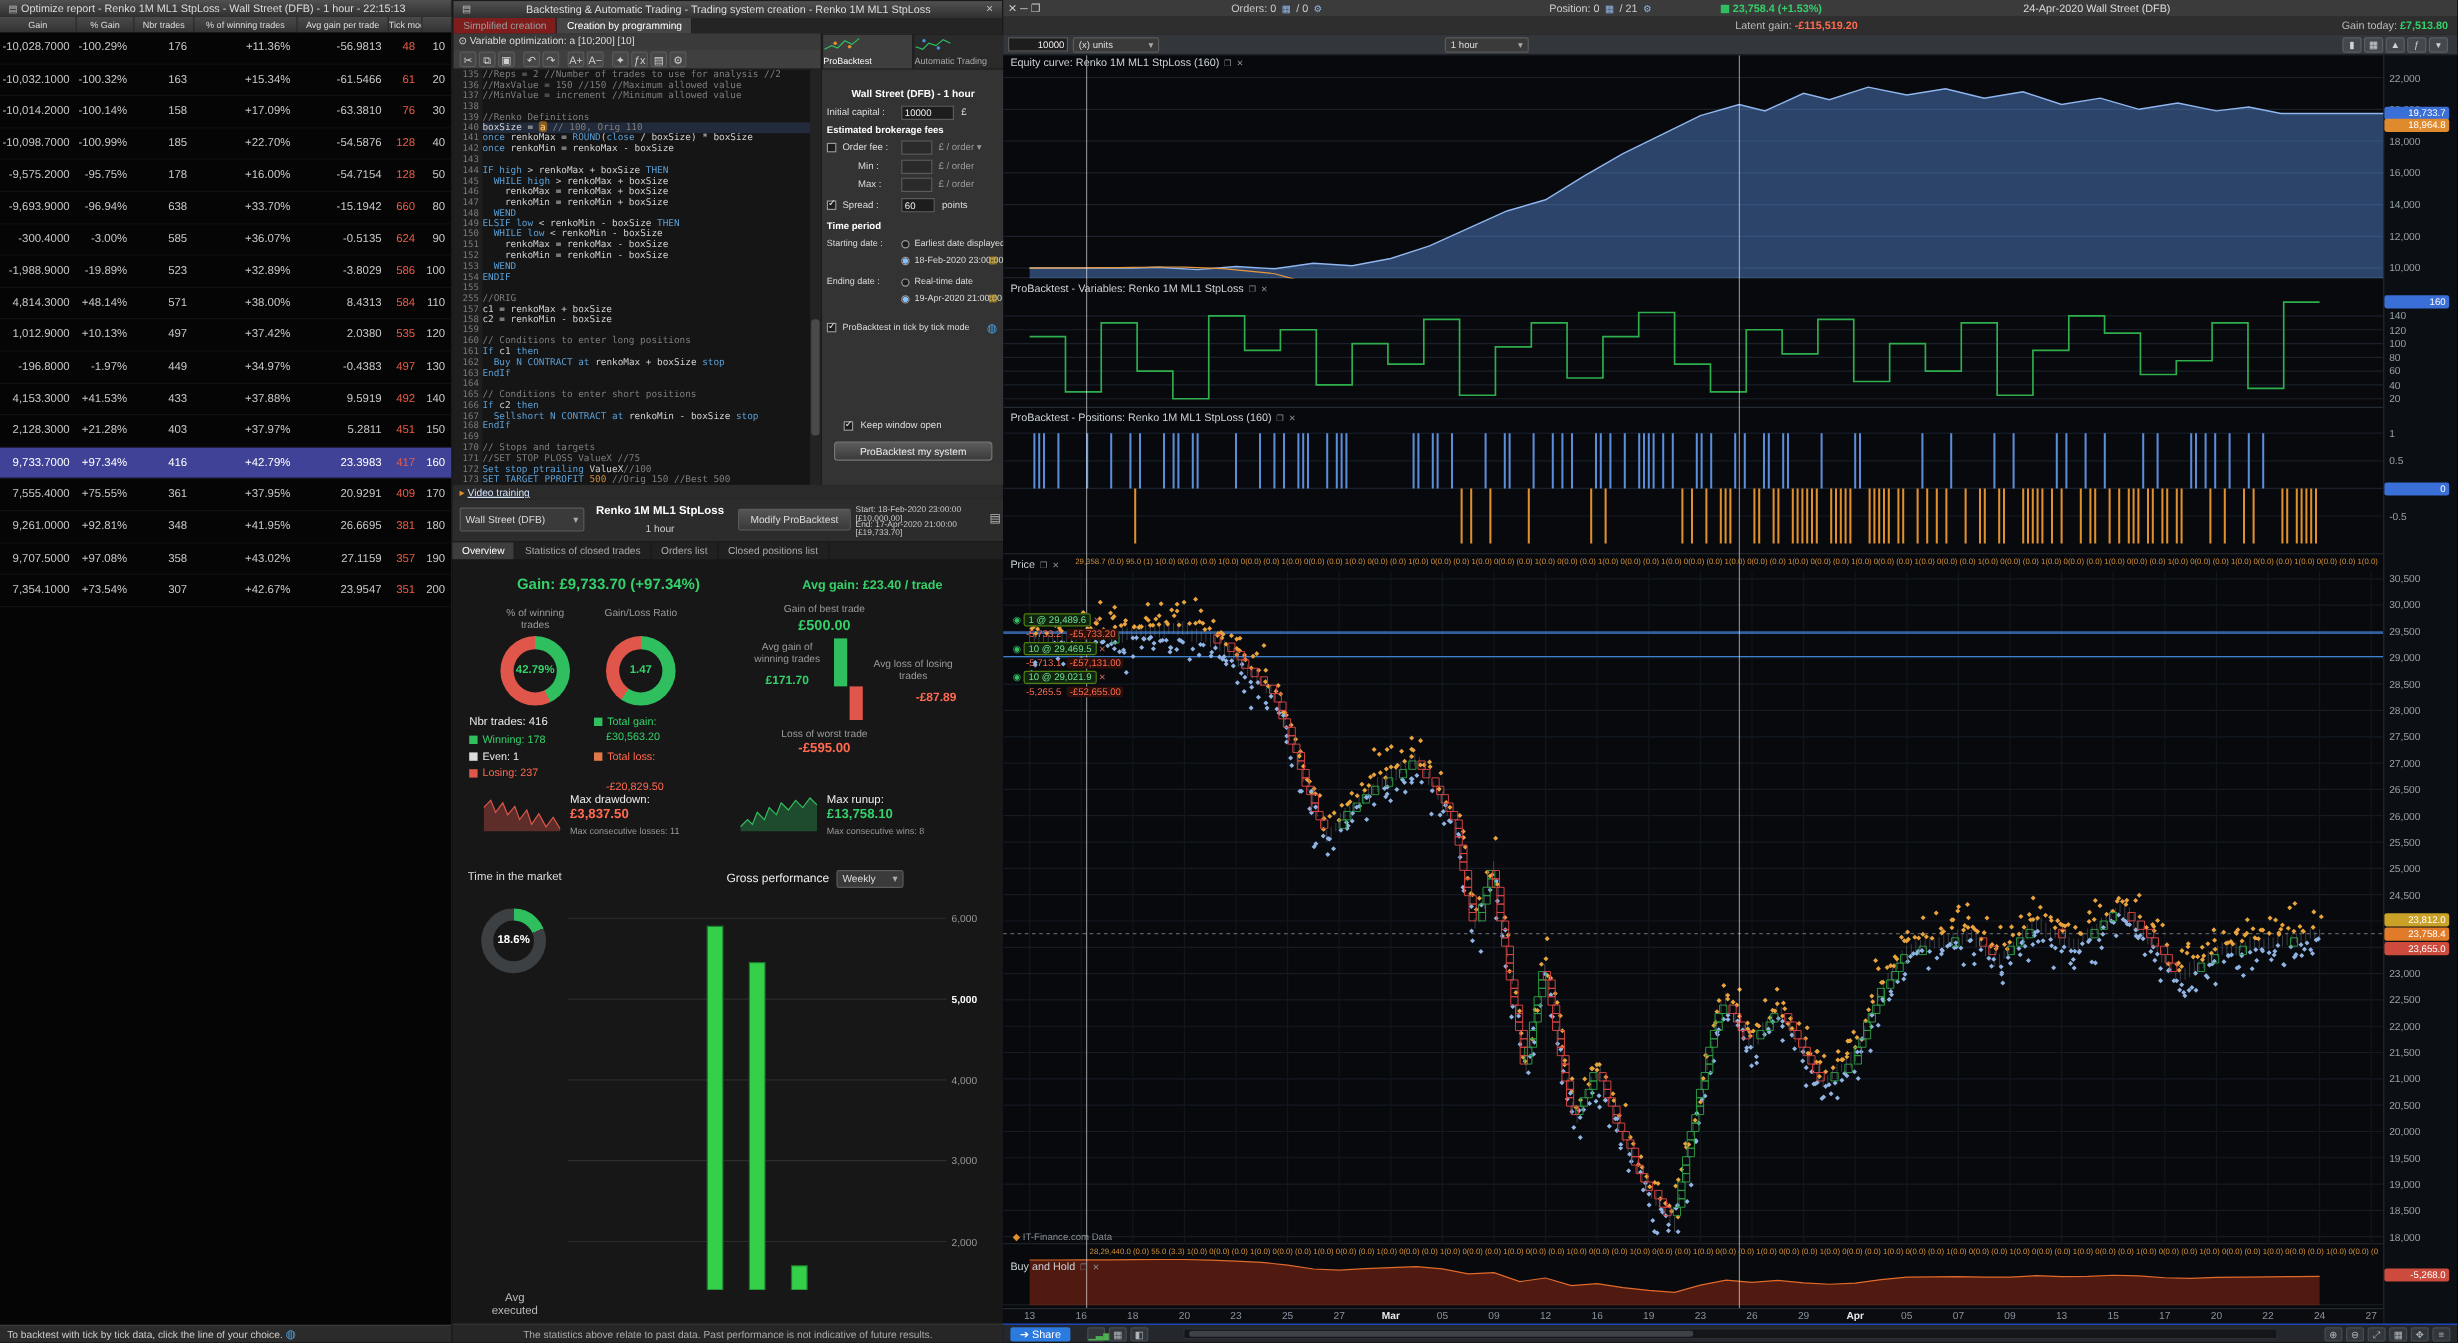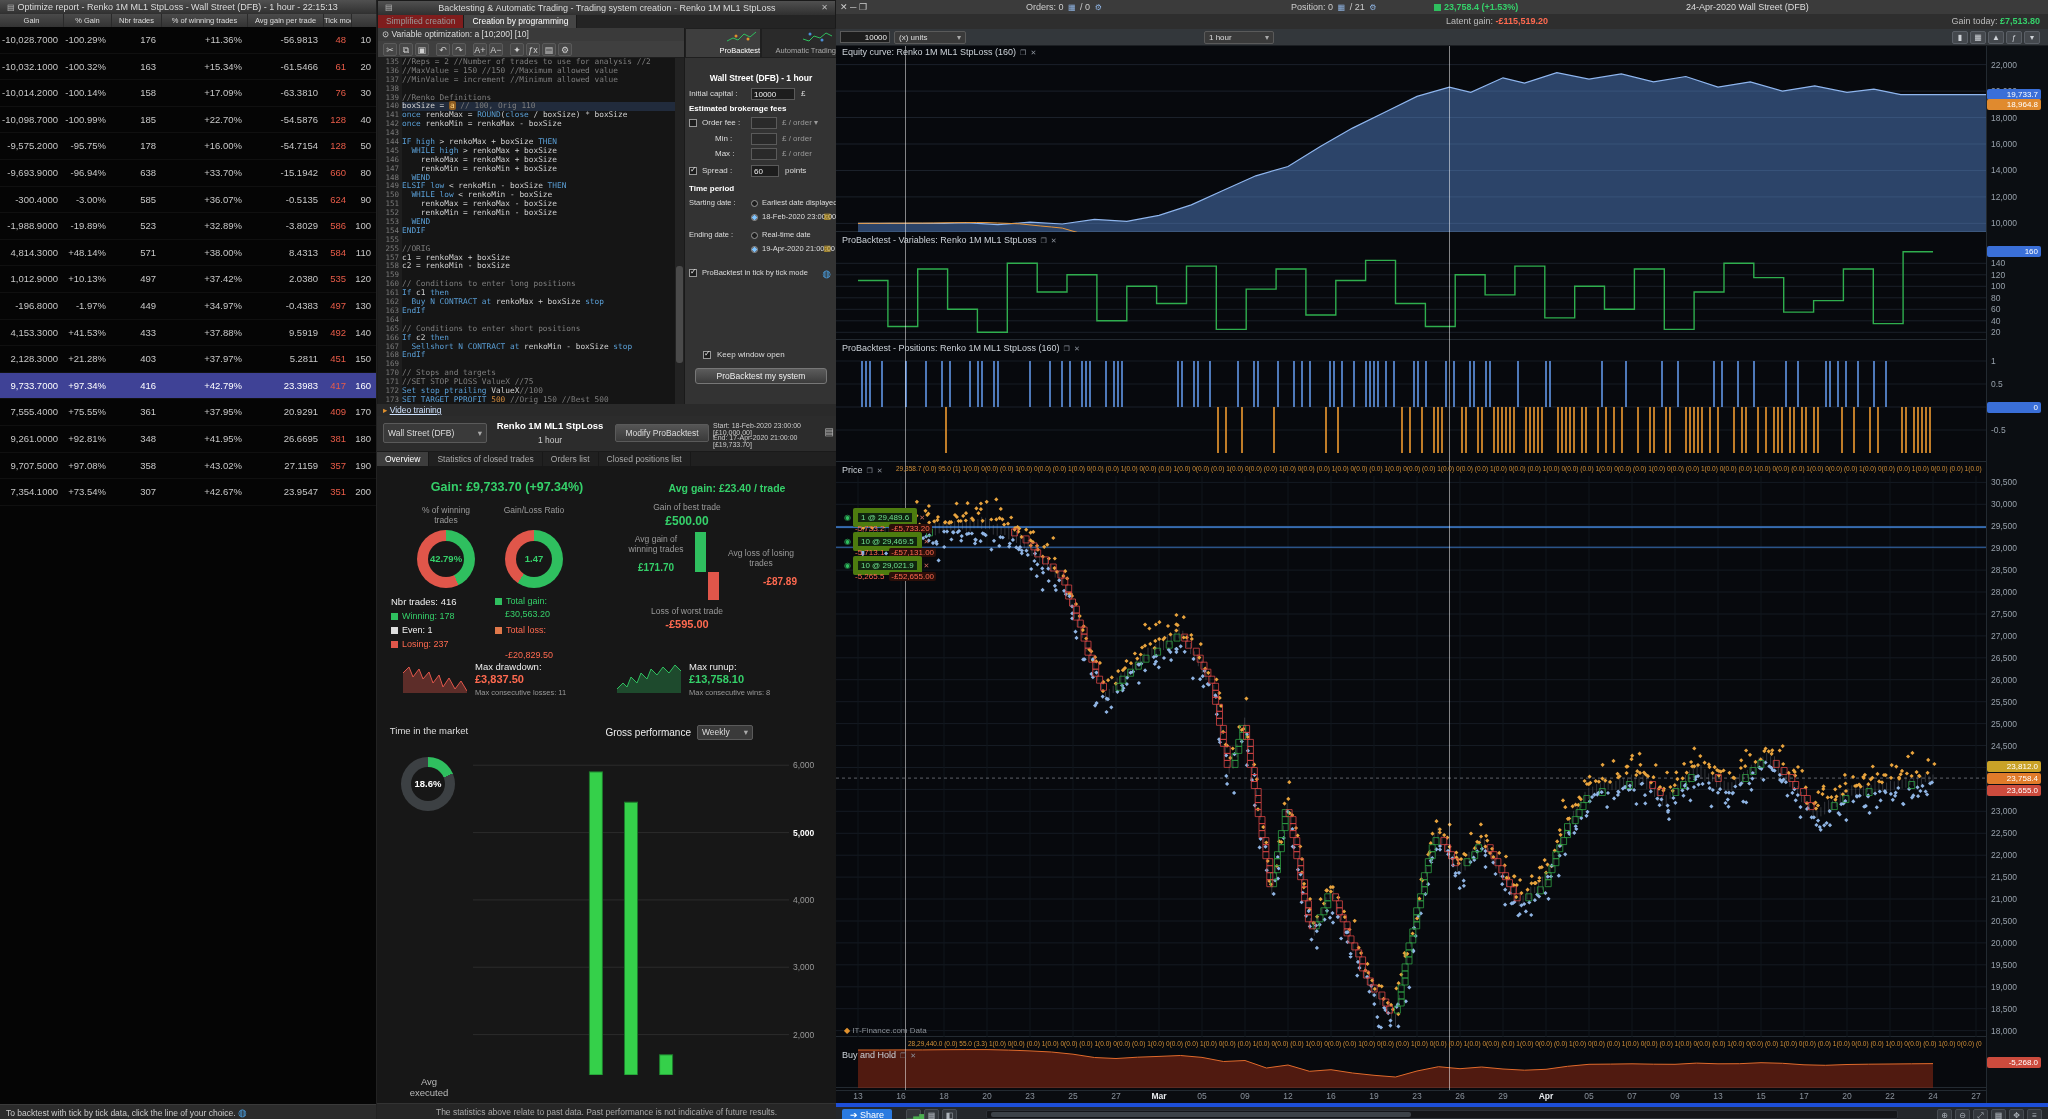--- a/index.html
+++ b/index.html
@@ -35,21 +35,21 @@
 .gl{height:8.9px;line-height:8.9px}
 #code-lines{flex:1;font:7.8px "DejaVu Sans Mono",monospace;color:#d0d0d0;white-space:pre;overflow:hidden}
 .cl{height:8.9px;line-height:8.9px}
 .cl.hl{background:rgba(70,110,180,.25)}
 .kw{color:#5a9fd6}.com{color:#7d7d7d}.num{color:#d08a3e}
 .vopt{background:#8a5a20;color:#ffd27f;border-radius:2px;padding:0 1px}
 #code-scrollbar{width:9px;background:#232323;position:relative}
 #code-thumb{position:absolute;left:1px;width:7px;top:60%;height:28%;background:#4a4a4a;border-radius:3px}
 #bt-form{position:absolute;left:306px;top:27px;width:153px;height:377px;background:#333;border-left:1px solid #1a1a1a;font-size:8px;color:#ddd}
 .bt-tabs{position:absolute;top:0;left:0;right:0;height:30px;display:flex}
-.bt-tab{flex:1;border:1px solid #1f1f1f;background:#2a2a2a;color:#aaa;font-size:7.5px;text-align:right;padding-top:1px}
+.bt-tab{flex:1;border:1px solid #1f1f1f;background:#2a2a2a;color:#aaa;font-size:7.5px;text-align:left;padding-top:1px}
 .bt-tab.active{background:#3e3e3e;color:#fff}
 .bt-row{position:absolute;left:4px;right:2px;height:13px;white-space:nowrap}
 .bt-title{position:absolute;left:0;right:0;text-align:center;font-weight:bold;color:#fff;font-size:8.5px}
 .bt-input{position:absolute;background:#1d1d1d;border:1px solid #5a5a5a;color:#eee;font-size:8px;height:12px;padding:0 2px;font-family:"Liberation Sans",sans-serif}
 .bt-input:disabled{background:#2a2a2a;color:#666}
 .cb{position:absolute;width:8px;height:8px;border:1px solid #999;background:#1d1d1d;top:1px}
 .cb i{font-style:normal;position:absolute;top:-3px;left:0;color:#e8e8e8;font-size:8px}
 .rad{position:absolute;width:7px;height:7px;border:1px solid #999;border-radius:50%;background:#1d1d1d;top:2px}
 .rad.on{background:radial-gradient(circle at 50% 50%,#7fc4ff 0 2px,#1d1d1d 2.5px)}
 .cal{color:#c9a22e;font-size:8px}
@@ -88,28 +88,28 @@
 #chart-area{position:absolute;inset:0}
 .pane-title{position:absolute;font-size:9px;color:#ccd2d8;white-space:nowrap;z-index:3}
 .pt-ic{color:#8a9099;font-size:7px;margin-left:4px}
 .axlab{position:absolute;left:1155px;width:52px;font-size:8.5px;color:#97a0aa;line-height:10px;z-index:3}
 .gbadge{position:absolute;left:1151px;min-width:54px;height:11px;line-height:11px;font-size:8px;color:#fff;text-align:right;padding:0 3px;border-radius:2px;z-index:4}
 .date-label{position:absolute;width:28px;text-align:center;font-size:8.5px;color:#8a929c;z-index:3}
 .date-label.strong{color:#e6e9ed;font-weight:bold}
 .cursor-line{position:absolute;top:46px;height:1044px;width:1px;background:rgba(255,255,255,.5);z-index:2}
 #gutter-bg{position:absolute;left:1150px;top:46px;width:62px;height:1057px;background:#0b0e12;border-left:1px solid #232a31}
 #date-axis{position:absolute;left:0;top:1090px;width:1150px;height:13px;background:#0a0c10;border-top:1px solid #232a31}
-#rp-bottombar{position:absolute;left:0;top:1103px;width:1212px;height:16px;background:#24272b;border-top:4px solid #1d4ed8;z-index:6;font-size:9px}
+#rp-bottombar{position:absolute;left:0;top:1103px;width:1212px;height:16px;background:#24272b;border-top:1px solid #1d4ed8;z-index:6;font-size:9px}
 #share-btn{position:absolute;left:6px;top:2px;background:#2a7ae0;color:#fff;border-radius:2px;padding:0 8px;height:12px;line-height:12px}
 .bb-ic{position:absolute;top:2px;width:15px;height:12px;background:#33373c;border:1px solid #474c52;border-radius:2px;color:#aeb4bb;font-size:8px;text-align:center;line-height:11px}
 #hscroll{position:absolute;left:150px;right:150px;top:3px;height:9px;background:#141619;border:1px solid #2c3036;border-radius:2px}
 #hthumb{position:absolute;left:4px;width:420px;top:1px;height:5px;background:#3c4248;border-radius:2px}
 .pos-unit{position:absolute;z-index:4;white-space:nowrap}
 .pos-ico{color:#2fbf5f;font-size:8px;margin-right:2px}
-.pos-entry{color:#6fe08f;border:5px solid #4d7c0f;background:#10240f;padding:0 3px;font-size:8px;border-radius:2px}
+.pos-entry{color:#6fe08f;border:1px solid #4d7c0f;background:#10240f;padding:0 3px;font-size:8px;border-radius:2px}
 .pos-x{color:#c96a5a;font-size:7px;margin-left:2px}
 .pos-loss{font-size:8px;color:#ff6a50;margin-left:11px}
 .pos-loss .lc{margin-left:5px;background:#2b0f0a;padding:0 2px;border-radius:2px}
 #price-ladder{position:absolute;left:60px;top:465px;width:1086px;height:10px;overflow:hidden;font-size:6.5px;color:#d29038;white-space:nowrap;z-index:3}
 #bh-ladder{position:absolute;left:72px;top:1040px;width:1074px;height:10px;overflow:hidden;font-size:6.5px;color:#d29038;white-space:nowrap;z-index:3}
 #itf{position:absolute;left:8px;top:1026px;font-size:8px;color:#8a8f95;z-index:3}
 #itf .dia{color:#e0912e}
 </style>
 </head>
 <body>

